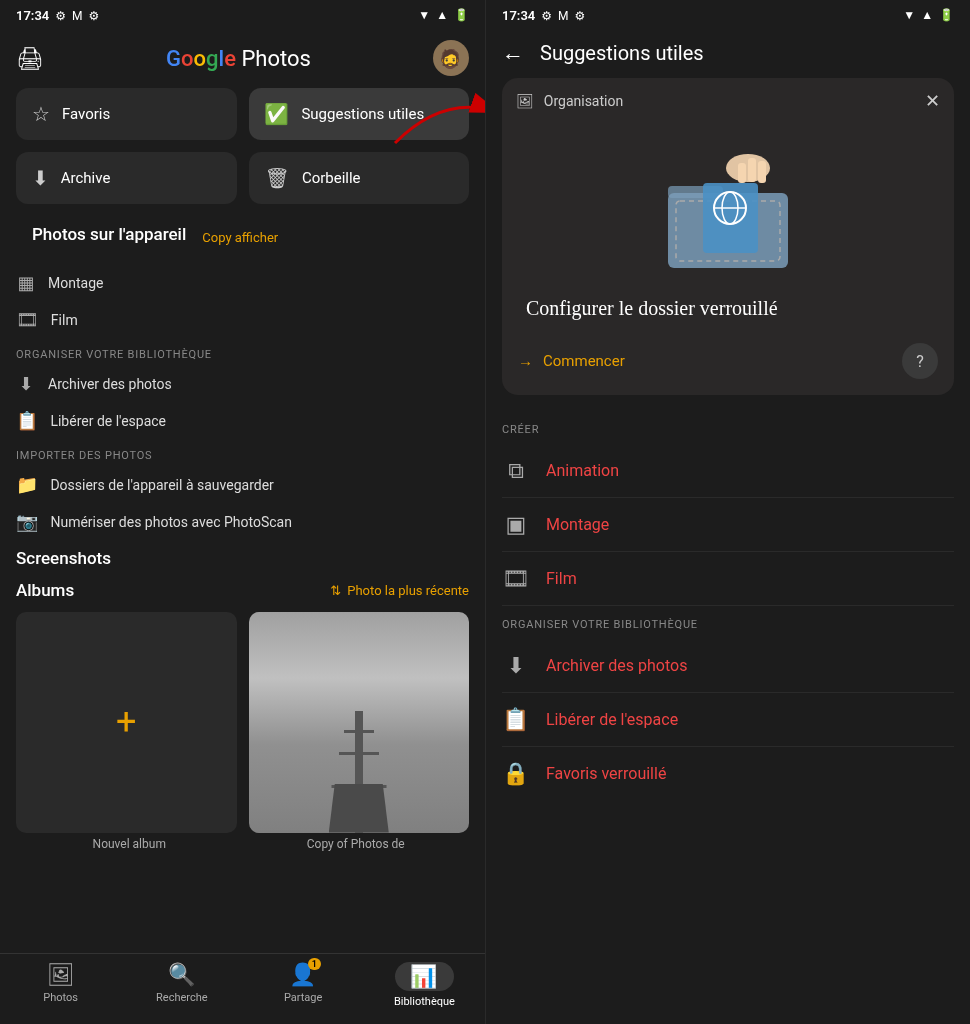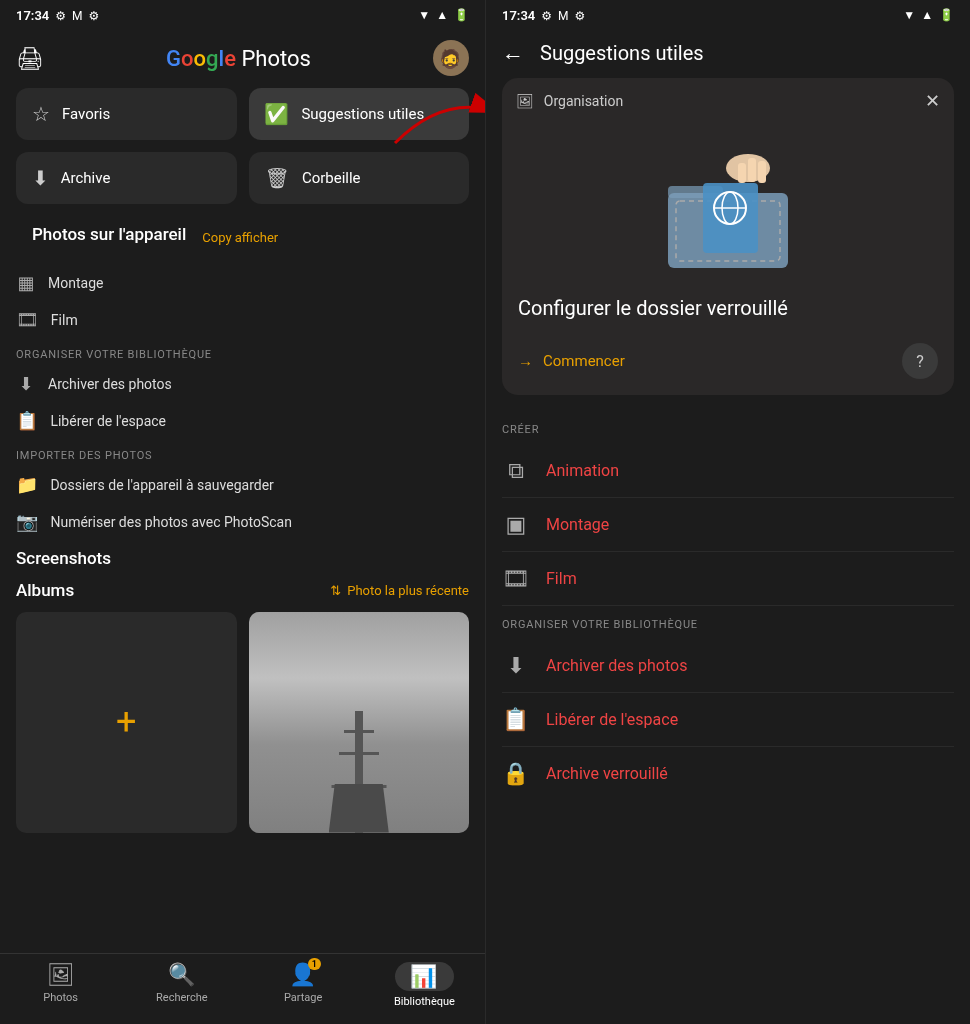--- a/index.html
+++ b/index.html
@@ -261,21 +261,22 @@
       width: 100%;
       height: 160px;
       background: #2a2828;
       display: flex;
       align-items: center;
       justify-content: center;
       position: relative;
     }
 
     .card-body {
-      padding: 12px 16px 16px;
+      padding: 12px 24px 16px;
+      font-family: Liberation Serif, serif;
     }
     .card-title {
       color: #fff;
       font-size: 20px;
       font-weight: 400;
       margin-bottom: 6px;
       line-height: 1.3;
     }
     .card-subtitle {
       color: #aaa;
@@ -466,20 +467,24 @@
           <div style="position:absolute;bottom:0;left:50%;transform:translateX(-50%);width:8px;height:55%;background:#555;"></div>
           <div style="position:absolute;bottom:45%;left:50%;transform:translateX(-50%);width:30px;height:3px;background:#555;"></div>
           <div style="position:absolute;bottom:35%;left:50%;transform:translateX(-50%);width:40px;height:3px;background:#555;"></div>
           <div style="position:absolute;bottom:20%;left:50%;transform:translateX(-50%);width:55px;height:3px;background:#555;"></div>
           <div style="position:absolute;bottom:0;left:50%;transform:translateX(-50%);width:60px;height:22%;background:#4a4a4a;clip-path:polygon(10% 0%,90% 0%,100% 100%,0% 100%);"></div>
         </div>
       </div>
     </div>
   </div>
 
+  <div style="display:grid;grid-template-columns:1fr 1fr;padding:4px 16px 0;">
+    <span style="color:#aaa;font-size:12px;text-align:center;">Nouvel album</span>
+    <span style="color:#aaa;font-size:12px;text-align:center;">Copy of Photos de</span>
+  </div>
 
   <div class="bottom-nav">
     <div class="nav-item">
       <span class="nav-icon">🖼</span>
       <span class="nav-label">Photos</span>
     </div>
     <div class="nav-item">
       <span class="nav-icon">🔍</span>
       <span class="nav-label">Recherche</span>
     </div>
@@ -583,16 +588,16 @@
     <div class="right-list-item">
       <span class="right-item-icon">⬇</span>
       <span class="right-item-label">Archiver des photos</span>
     </div>
     <div class="right-list-item">
       <span class="right-item-icon">📋</span>
       <span class="right-item-label">Libérer de l'espace</span>
     </div>
     <div class="right-list-item">
       <span class="right-item-icon">🔒</span>
-      <span class="right-item-label">Archive verrouillé</span>
+      <span class="right-item-label">Favoris verrouillé</span>
     </div>
   </div>
 </div>
 
 </body></html>

